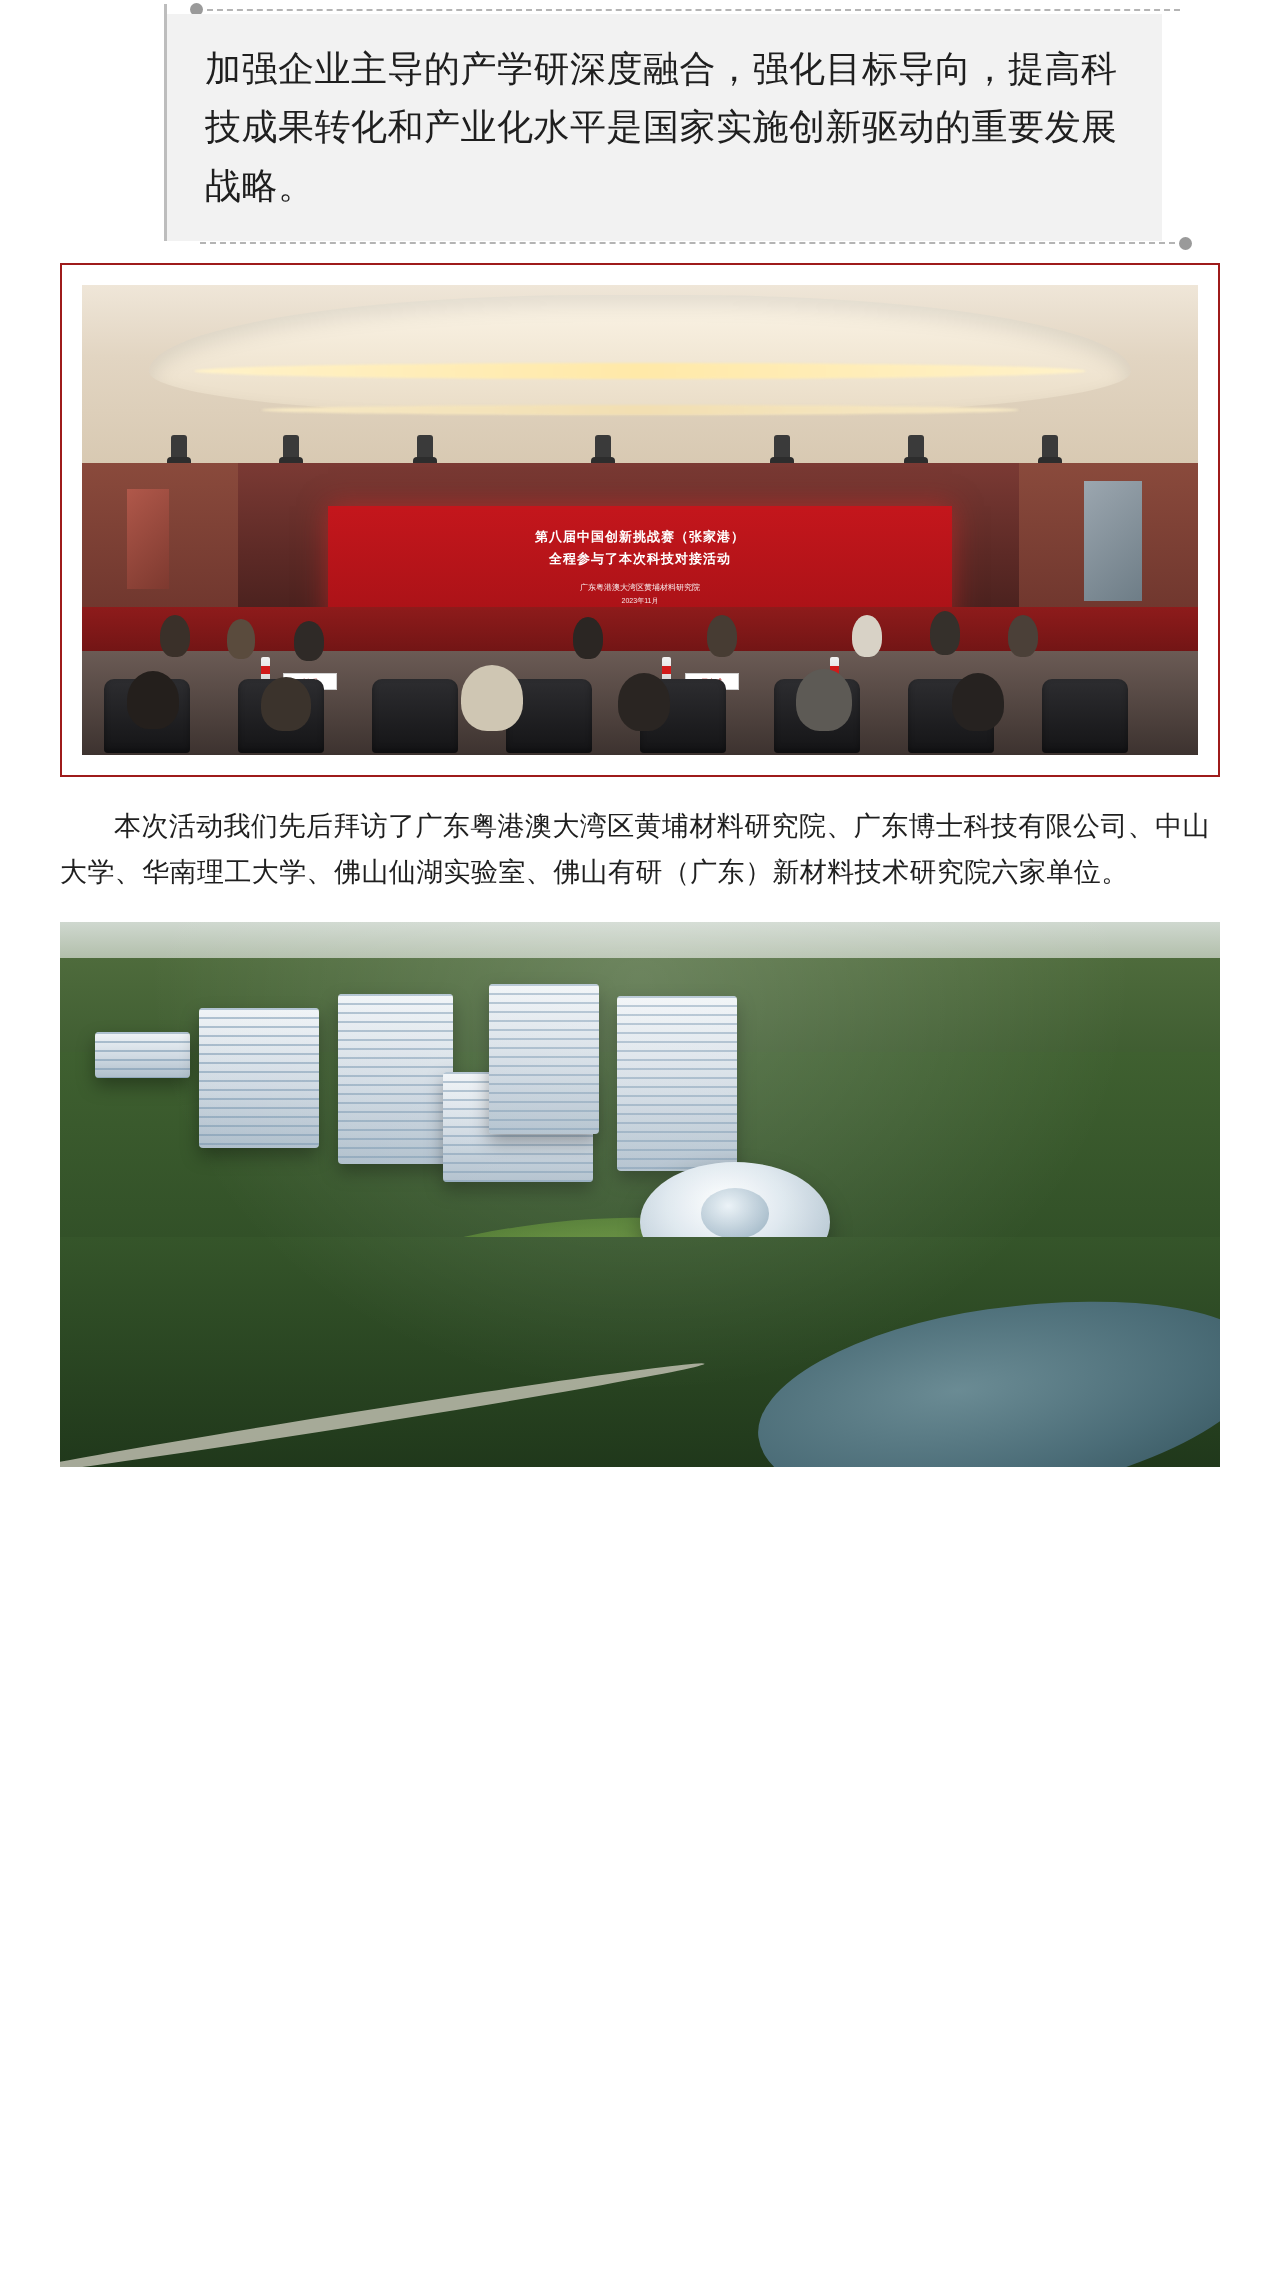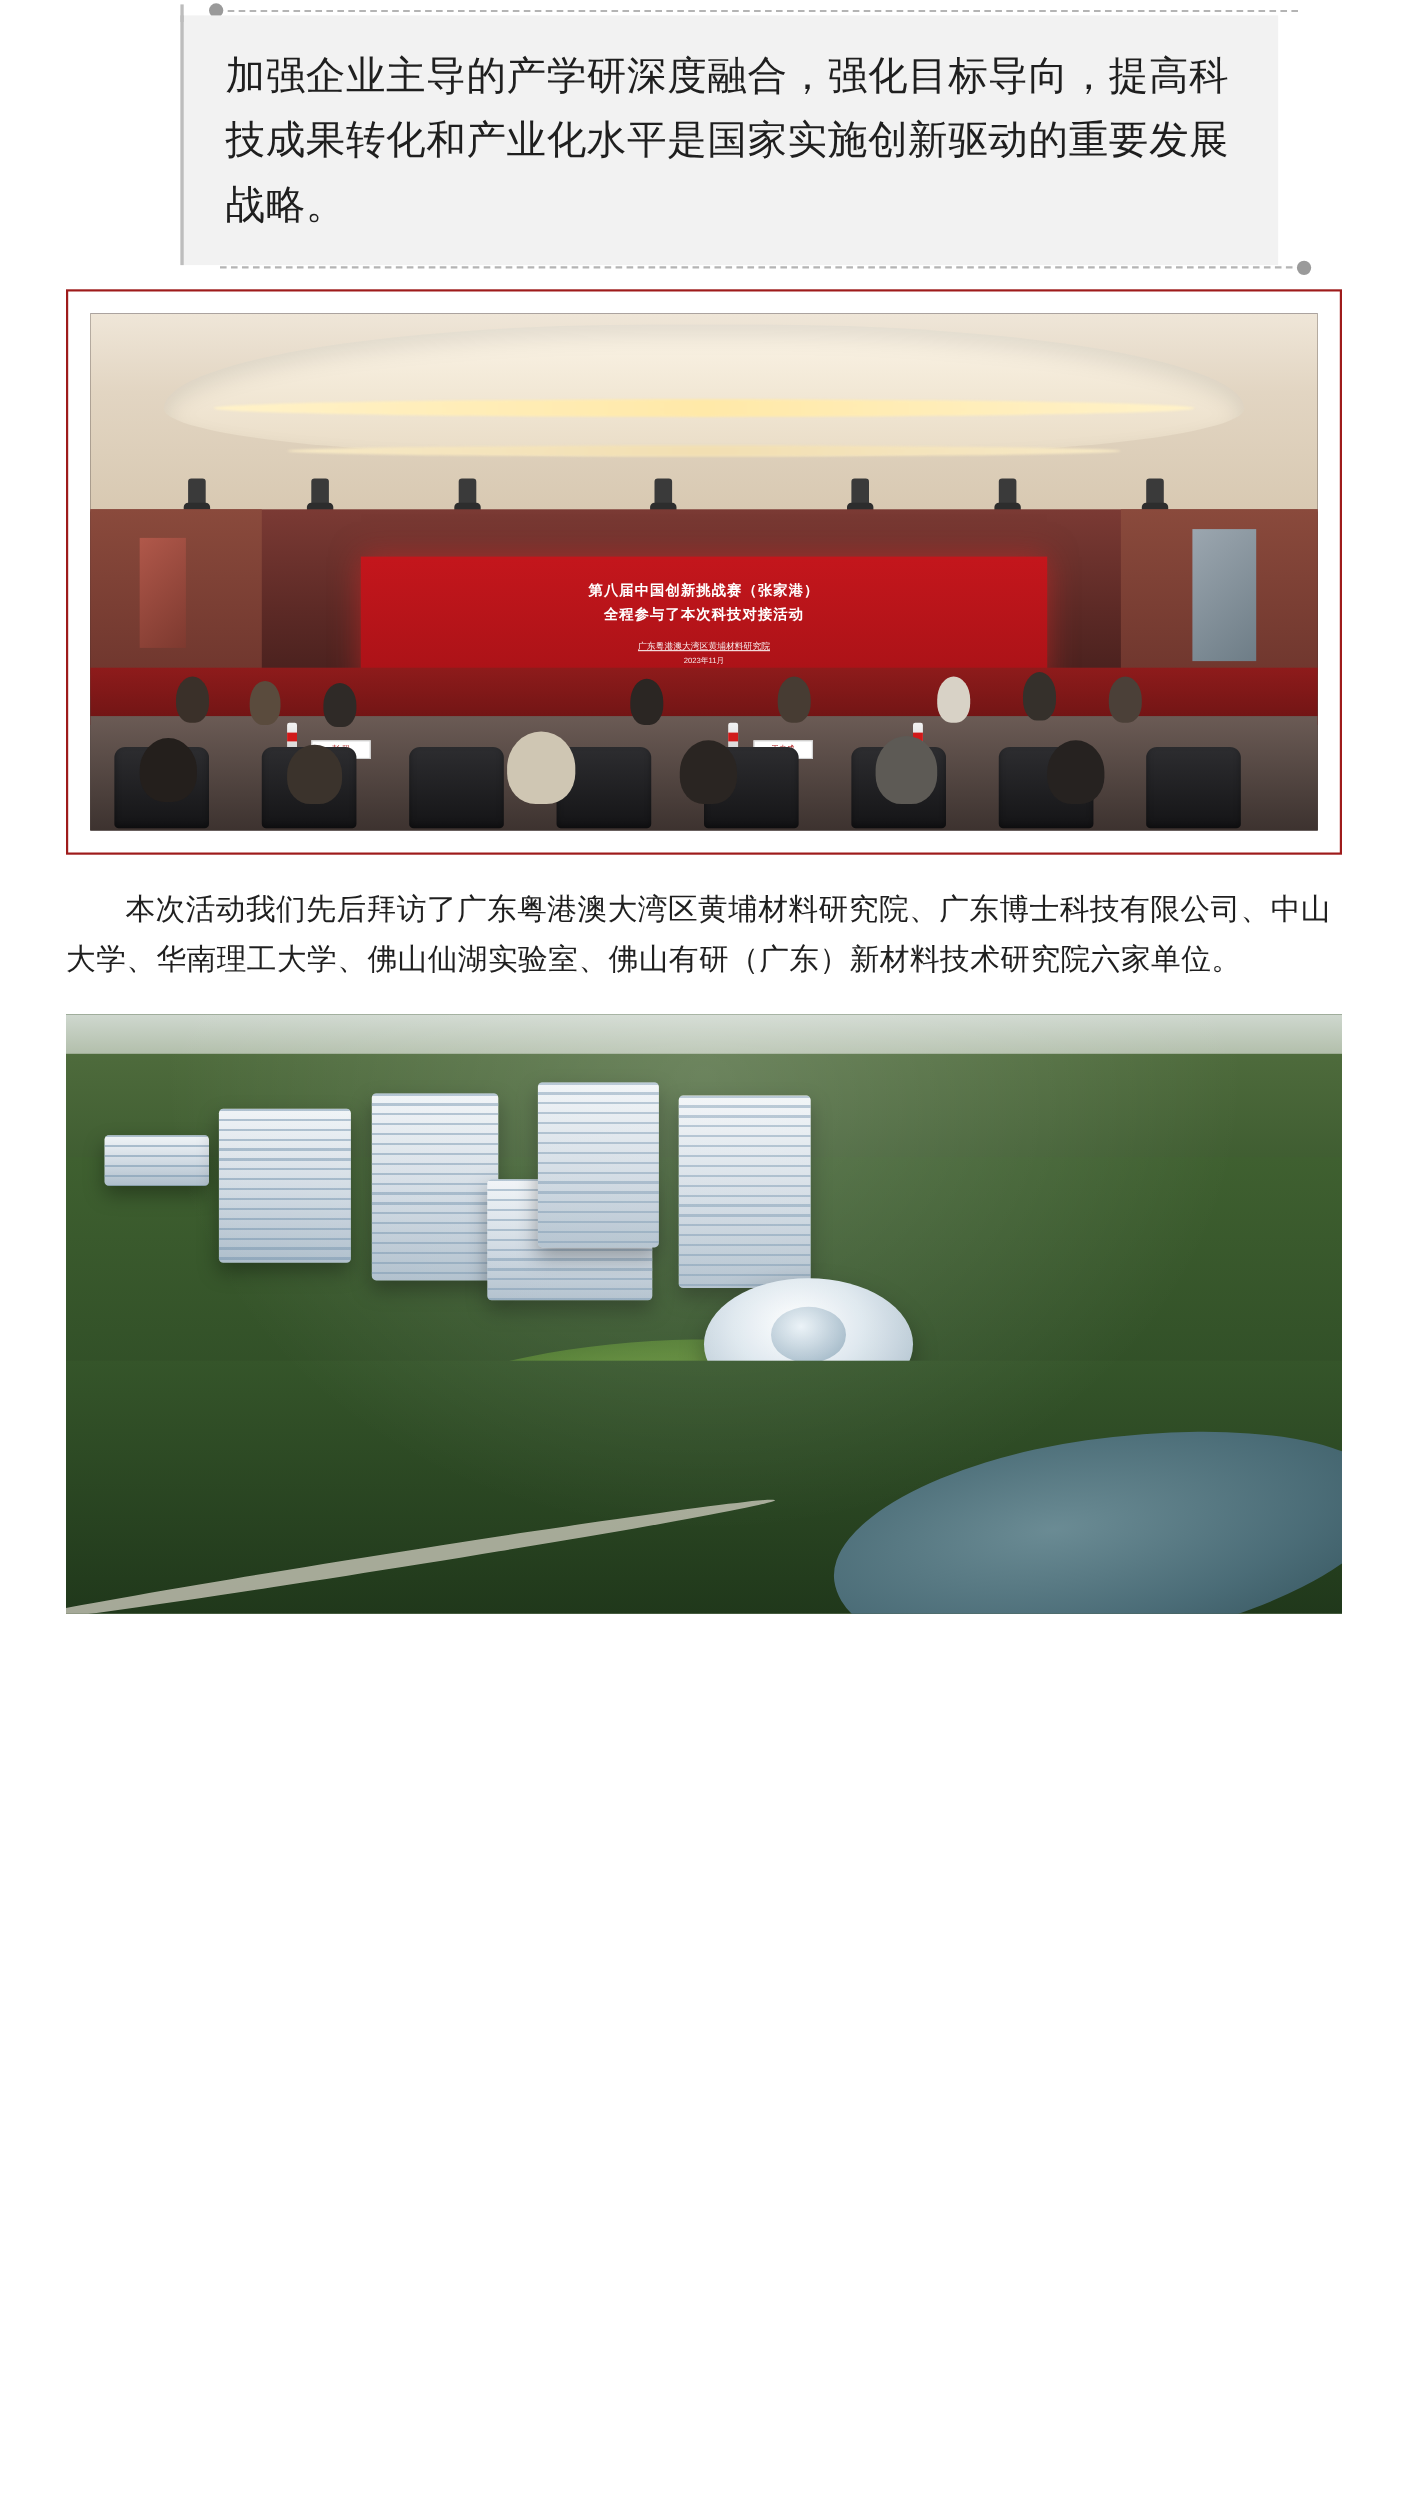--- a/index.html
+++ b/index.html
@@ -171,21 +171,21 @@
     background: linear-gradient(180deg,#c4161c 0%, #a81217 100%);
     box-shadow: 0 0 26px rgba(220,40,40,.55);
     margin-top: 37px;
   }
   .pm-screen-t1, .pm-screen-t2, .pm-screen-t3, .pm-screen-t4 {
     position: absolute; left: 0; width: 100%; text-align: center; color: #fff;
     font-family: "Liberation Sans", "DejaVu Sans", sans-serif;
   }
   .pm-screen-t1 { top: 22px; font-size: 13px; font-weight: bold; letter-spacing: 1px;}
   .pm-screen-t2 { top: 44px; font-size: 13px; font-weight: bold; letter-spacing: 1px;}
-  .pm-screen-t3 { top: 76px; font-size: 8px; opacity: .92; text-decoration: underline;}
+  .pm-screen-t3 { top: 76px; font-size: 8px; opacity: .92;}
   .pm-screen-t4 { top: 90px; font-size: 7px; opacity: .9;}
   .pm-sidepanel {
     position:absolute; right: 5%; top: 196px; width: 58px; height: 120px;
     background: linear-gradient(135deg,#9fb7c4,#6d8996);
     opacity: .85;
   }
   .pm-sidepanel-l {
     position:absolute; left: 4%; top: 204px; width: 42px; height: 100px;
     background: linear-gradient(135deg,#b55a4c,#7e392f);
     opacity: .9;

